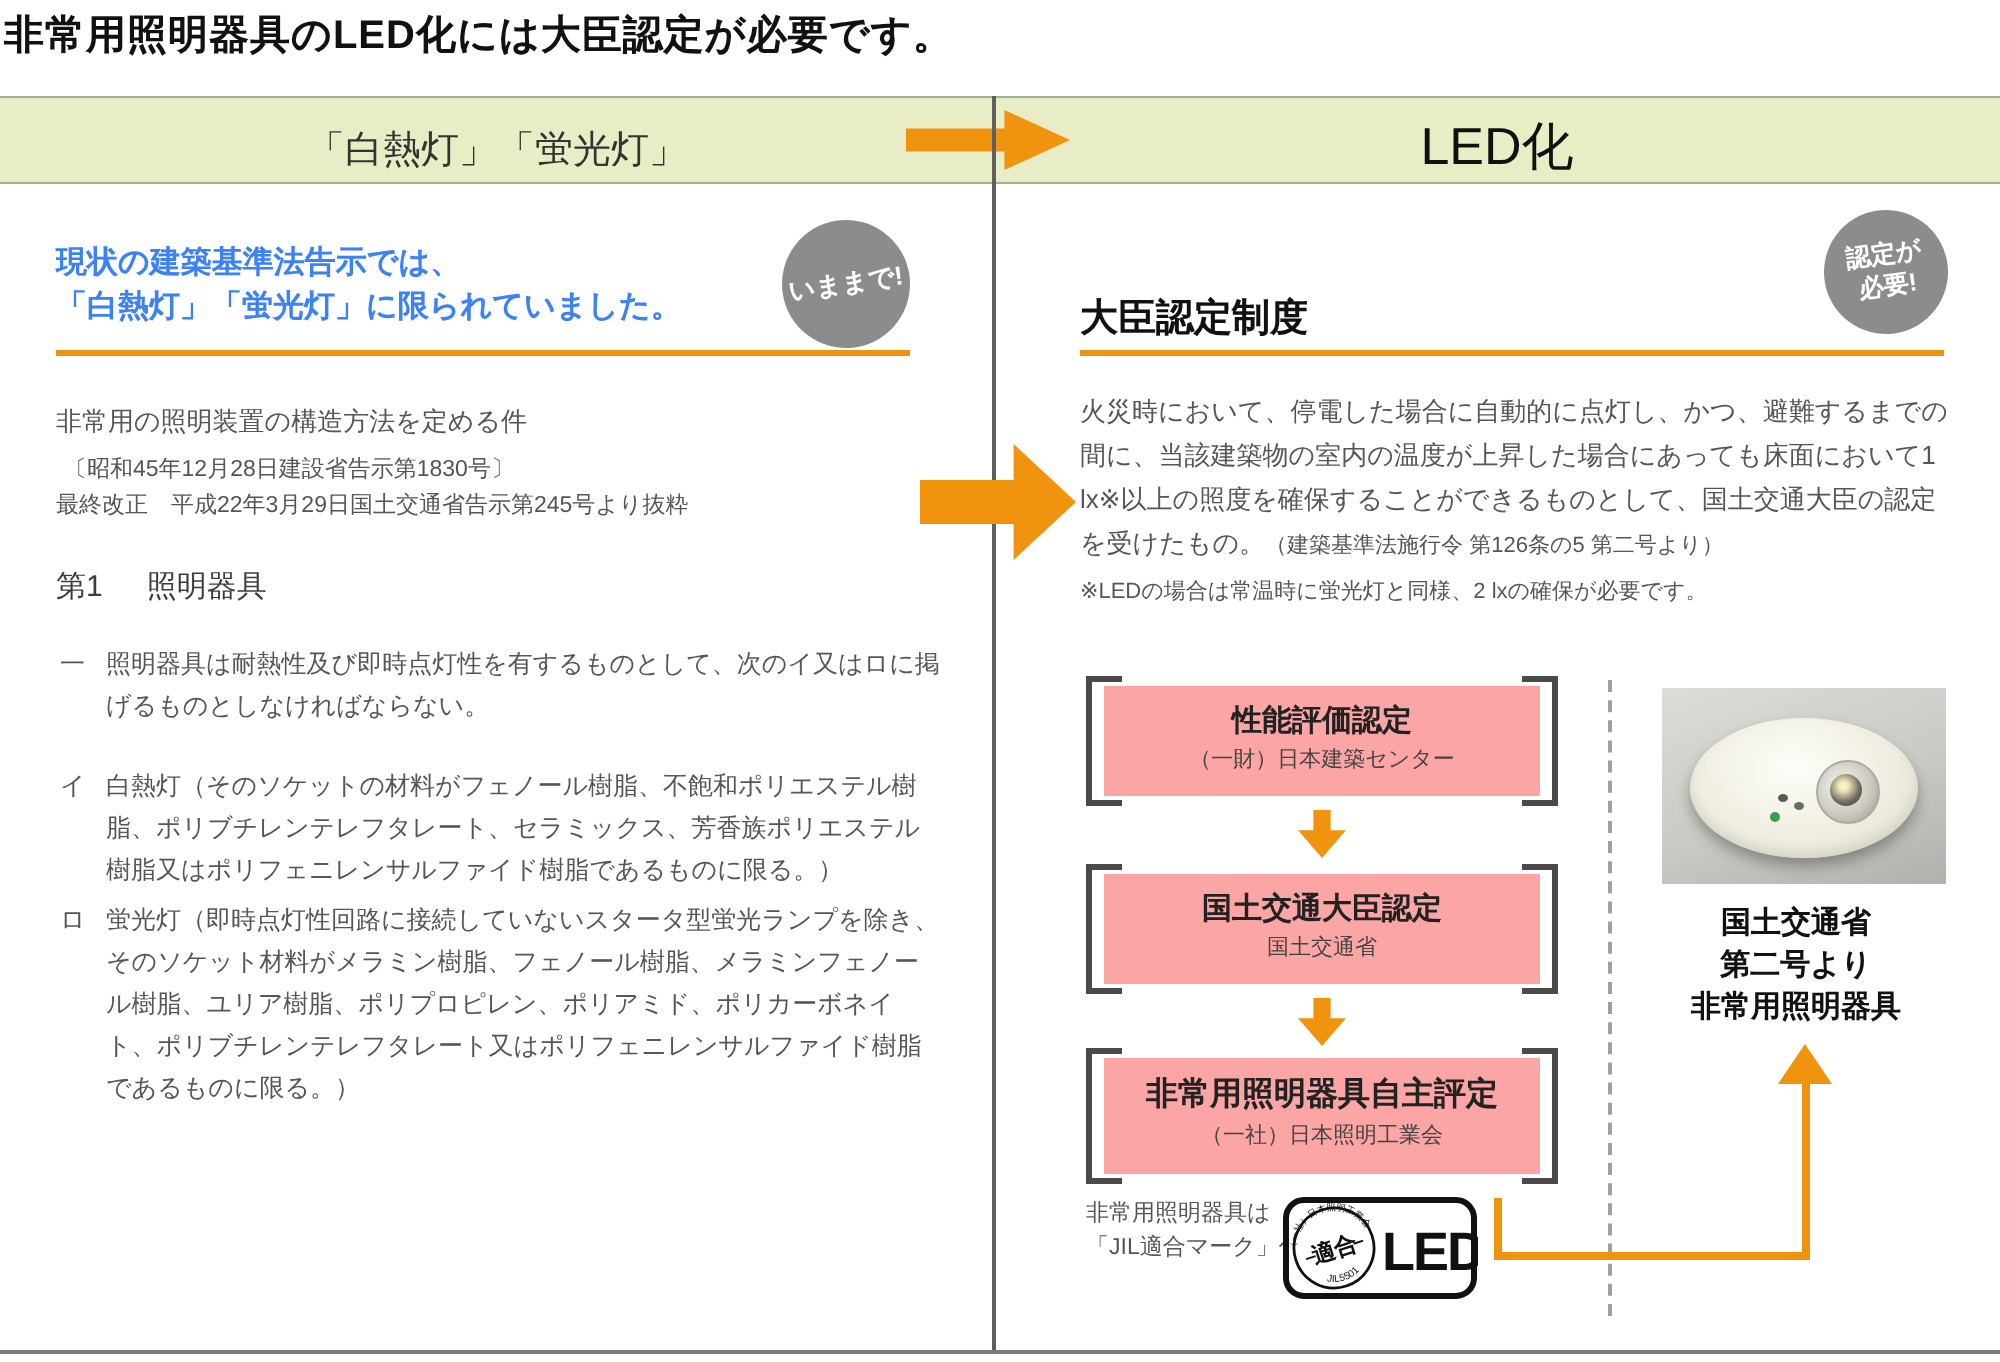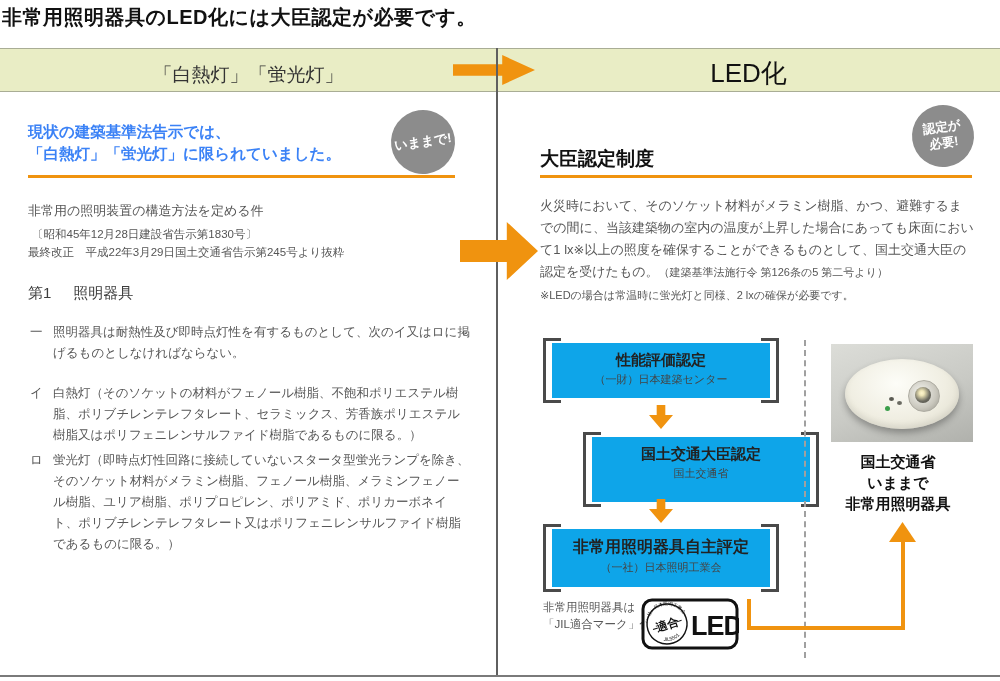--- a/index.html
+++ b/index.html
@@ -50,26 +50,26 @@
   .item1{top:322px;} .item2{top:383px;} .item3{top:450px;}
 
   
   .r-heading{left:540px;top:146px;font-size:19px;font-weight:bold;color:#111;}
   .u-line2{left:540px;top:175px;width:432px;}
   .r-para{left:540px;top:195px;width:434px;font-size:13px;line-height:22px;color:#565656;}
   .r-para .ref{font-size:11px;}
   .r-note{font-size:11px;line-height:18px;margin-top:3px;color:#565656;}
 
   
-  .fbox{left:552px;width:218px;background:#0ea5e9;text-align:center;box-sizing:border-box;}
+  .fbox{left:552px;width:218px;background:#fca5a5;text-align:center;box-sizing:border-box;}
   .fbox::before{content:"";position:absolute;left:-9px;top:-5px;height:calc(100% + 10px);width:18px;
                 border:3px solid #4a4a4a;border-right:none;box-sizing:border-box;}
   .fbox::after{content:"";position:absolute;right:-9px;top:-5px;height:calc(100% + 10px);width:18px;
                border:3px solid #4a4a4a;border-left:none;box-sizing:border-box;}
-  .fbox1{top:343px;height:55px;} .fbox2{top:437px;height:65px;margin-left:40px;} .fbox3{top:529px;height:58px;}
+  .fbox1{top:343px;height:55px;} .fbox2{top:437px;height:55px;} .fbox3{top:529px;height:58px;}
   .fbox-title{font-size:15px;font-weight:bold;color:#222;padding-top:8px;}
   .fbox3 .fbox-title{font-size:16px;}
   .fbox-sub{font-size:11px;color:#444;margin-top:2px;}
 
   
   .jil-note{left:543px;top:599px;font-size:11.5px;line-height:17px;color:#555;}
   .jil-mark{left:641px;top:598px;}
 
   
   .oline{background:#f0930f;}
@@ -148,21 +148,21 @@
     <span>
       <span>認定が</span><br>
       <span>必要!</span>
     </span>
   </div>
 
   <div class="abs r-heading">大臣認定制度</div>
   <div class="abs u-line u-line2"></div>
 
   <div class="abs r-para">
-    <span>火災時において、そのソケット材料がメラミン樹脂、かつ、避難するまでの間に、当該建築物の室内の温度が上昇した場合にあっても床面において1 lx※以上の照度を確保することができるものとして、国土交通大臣の認定を受けたもの。</span><span class="ref">（建築基準法施行令 第126条の5 第二号より）</span>
+    <span>火災時において、停電した場合に自動的に点灯し、かつ、避難するまでの間に、当該建築物の室内の温度が上昇した場合にあっても床面において1 lx※以上の照度を確保することができるものとして、国土交通大臣の認定を受けたもの。</span><span class="ref">（建築基準法施行令 第126条の5 第二号より）</span>
     <div class="r-note">※LEDの場合は常温時に蛍光灯と同様、2 lxの確保が必要です。</div>
   </div>
 
   <div class="abs fbox fbox1">
     <div class="fbox-title">性能評価認定</div>
     <div class="fbox-sub">（一財）日本建築センター</div>
   </div>
   <div class="abs darrow" style="top:405px;"></div>
   <div class="abs fbox fbox2">
     <div class="fbox-title">国土交通大臣認定</div>
@@ -207,21 +207,21 @@
         <div class="lens-in"></div>
       </div>
       <div class="ind ind-g"></div>
       <div class="ind ind-d1"></div>
       <div class="ind ind-d2"></div>
     </div>
   </div>
 
   <div class="abs caption">
     <div>国土交通省</div>
-    <div>いままで</div>
+    <div>第二号より</div>
     <div>非常用照明器具</div>
   </div>
 
   <div class="abs oline c-seg1"></div>
   <div class="abs oline c-seg2"></div>
   <div class="abs oline c-seg3"></div>
   <div class="abs c-head"></div>
 
 </div>
 

